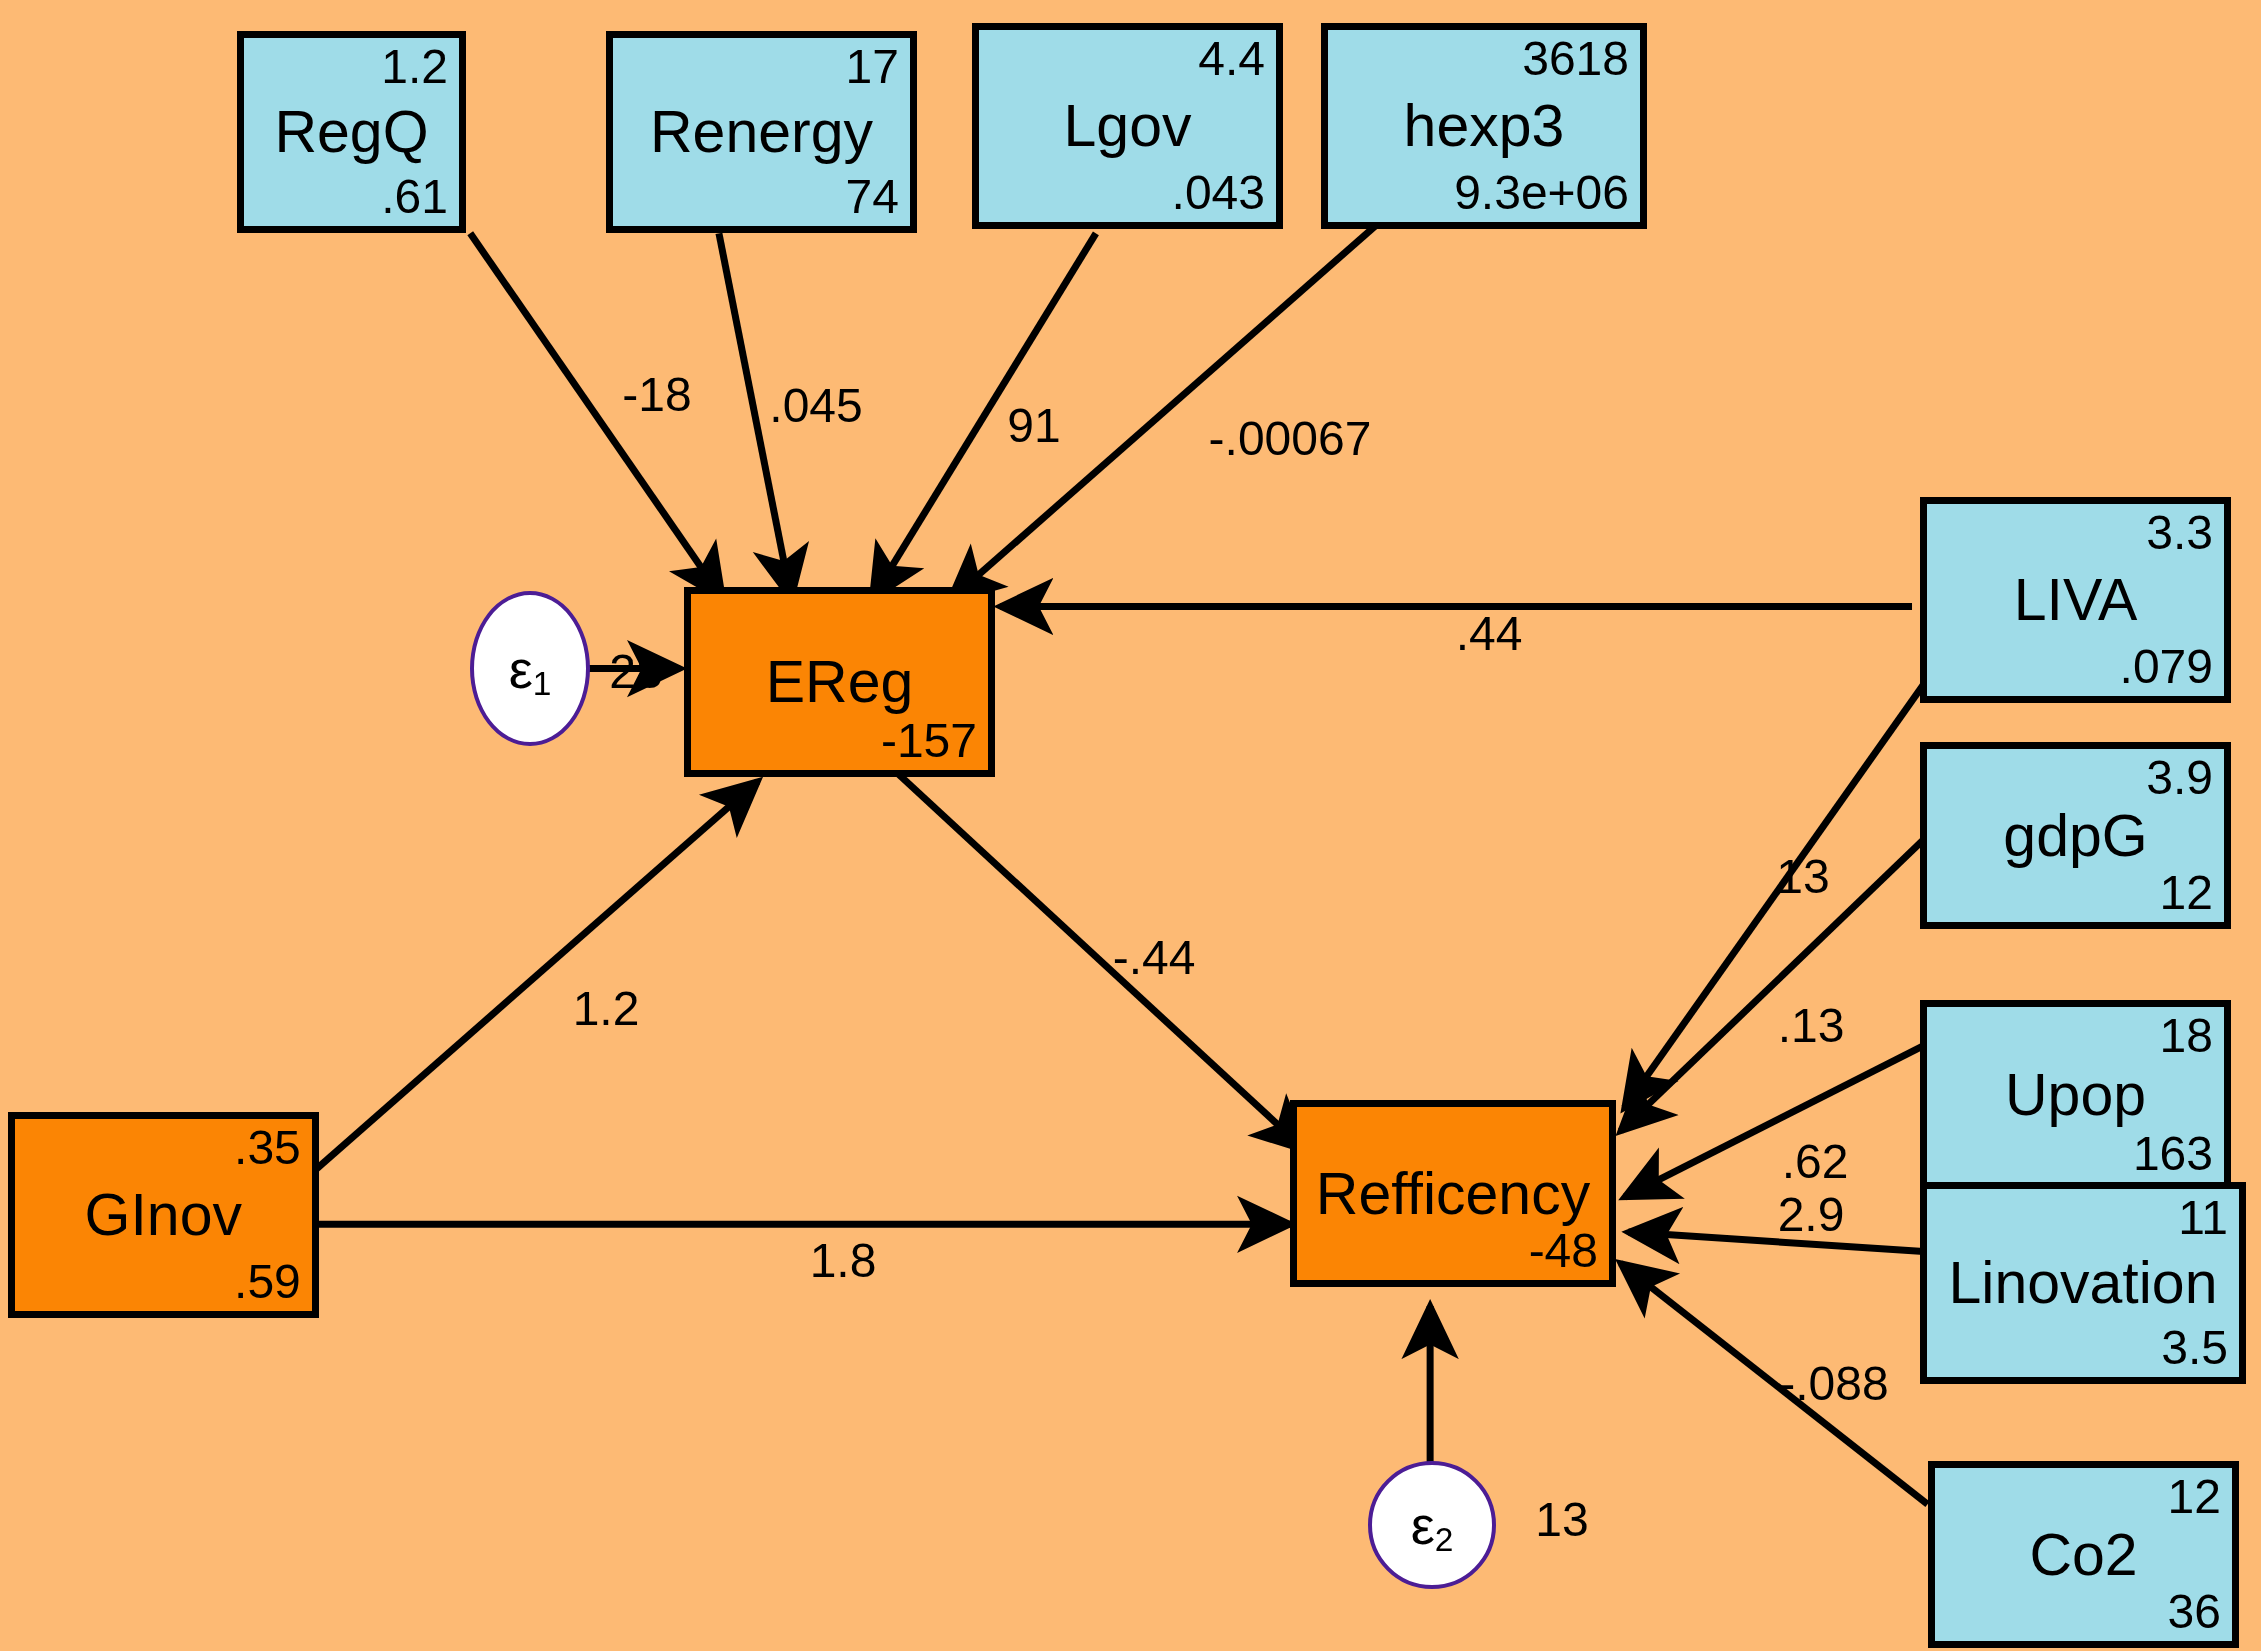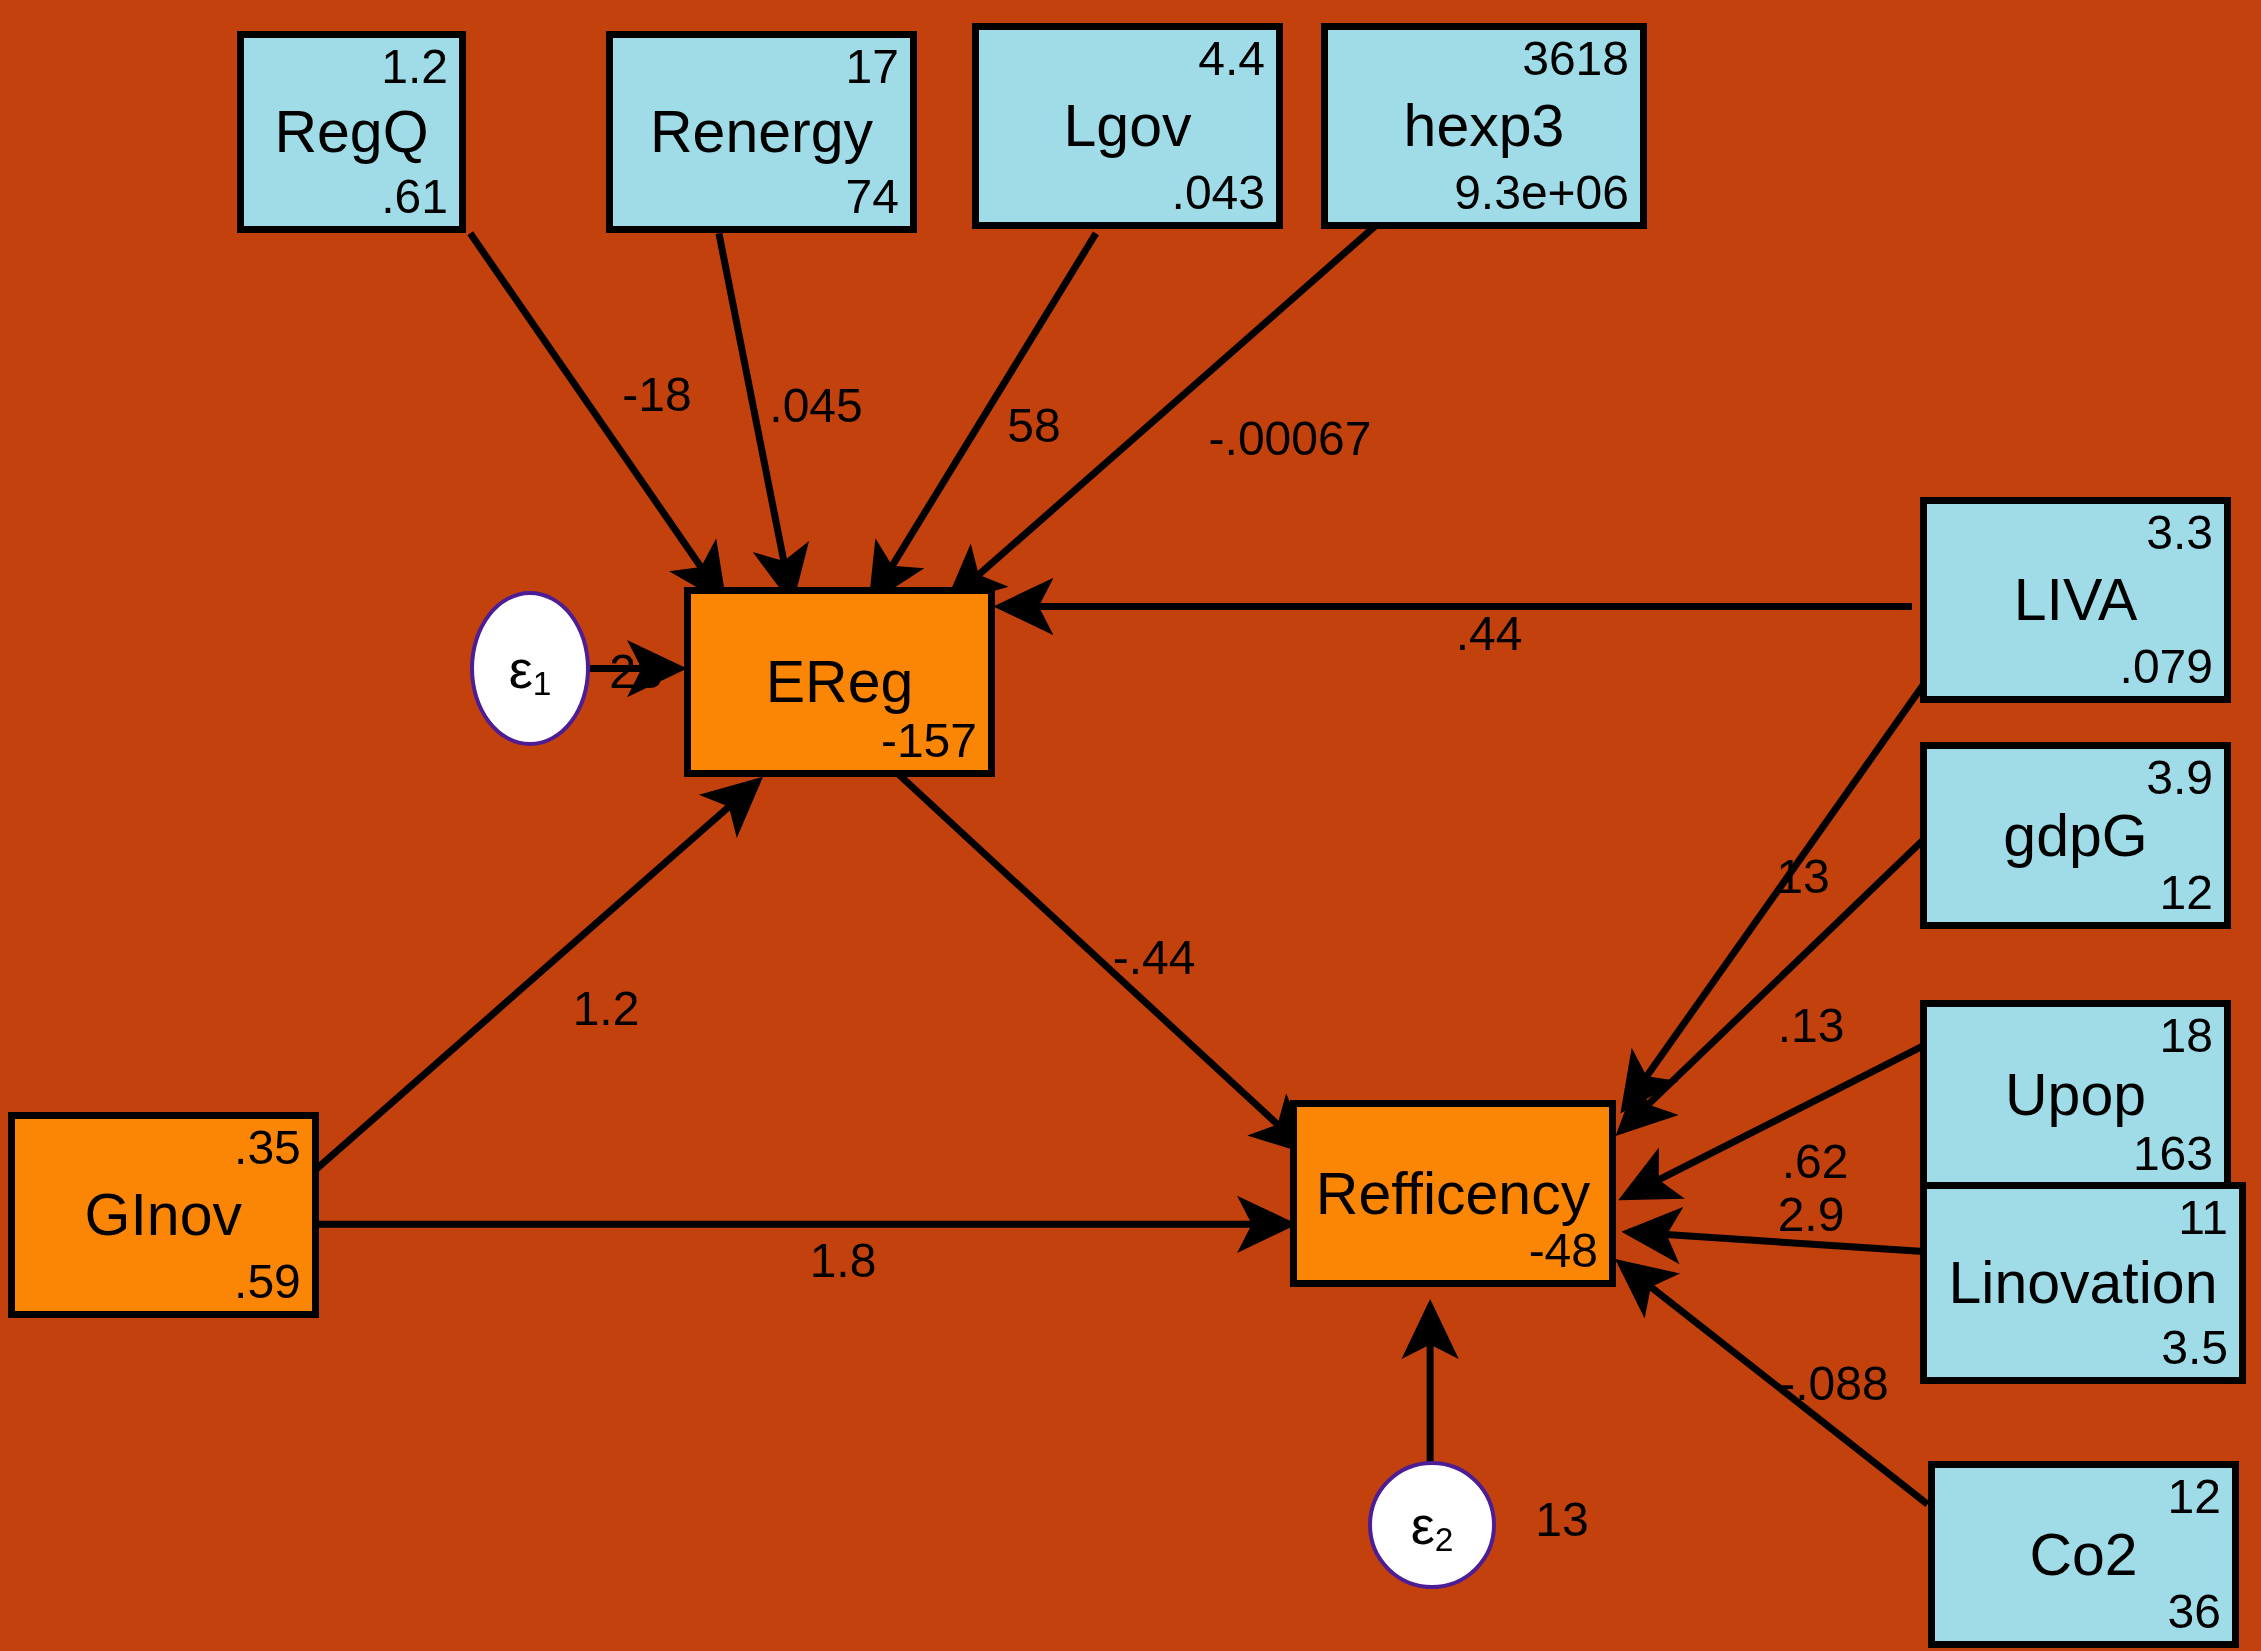--- a/index.html
+++ b/index.html
@@ -4,21 +4,21 @@
 <style>
   html, body {
     margin: 0;
     padding: 0;
     background: #ffffff;
   }
   #canvas {
     position: relative;
     width: 2261px;
     height: 1652px;
-    background: #c2410c;
+    background: #fdba74;
     font-family: "Liberation Sans", sans-serif;
     overflow: hidden;
   }
   #edges {
     position: absolute;
     left: 0; top: 0;
     width: 2261px;
     height: 1652px;
     pointer-events: none;
   }
@@ -203,21 +203,21 @@
   <div class="errnode" style="left:470px; top:591px; width:120px; height:155px;">
     <span class="name">ε<sub>1</sub></span>
   </div>
 
   <div class="errnode" style="left:1368px; top:1461px; width:128px; height:128px;">
     <span class="name">ε<sub>2</sub></span>
   </div>
 
   <span class="edgelabel" style="left:657px; top:395px;">-18</span>
   <span class="edgelabel" style="left:816px; top:406px;">.045</span>
-  <span class="edgelabel" style="left:1034px; top:426px;">58</span>
+  <span class="edgelabel" style="left:1034px; top:426px;">91</span>
   <span class="edgelabel" style="left:1290px; top:439px;">-.00067</span>
   <span class="edgelabel" style="left:1489px; top:634px;">.44</span>
   <span class="edgelabel" style="left:606px; top:1009px;">1.2</span>
   <span class="edgelabel" style="left:1154px; top:958px;">-.44</span>
   <span class="edgelabel" style="left:843px; top:1261px;">1.8</span>
   <span class="edgelabel" style="left:1803px; top:877px;">13</span>
   <span class="edgelabel" style="left:1811px; top:1026px;">.13</span>
   <span class="edgelabel" style="left:1815px; top:1162px;">.62</span>
   <span class="edgelabel" style="left:1811px; top:1215px;">2.9</span>
   <span class="edgelabel" style="left:1834px; top:1384px;">-.088</span>

